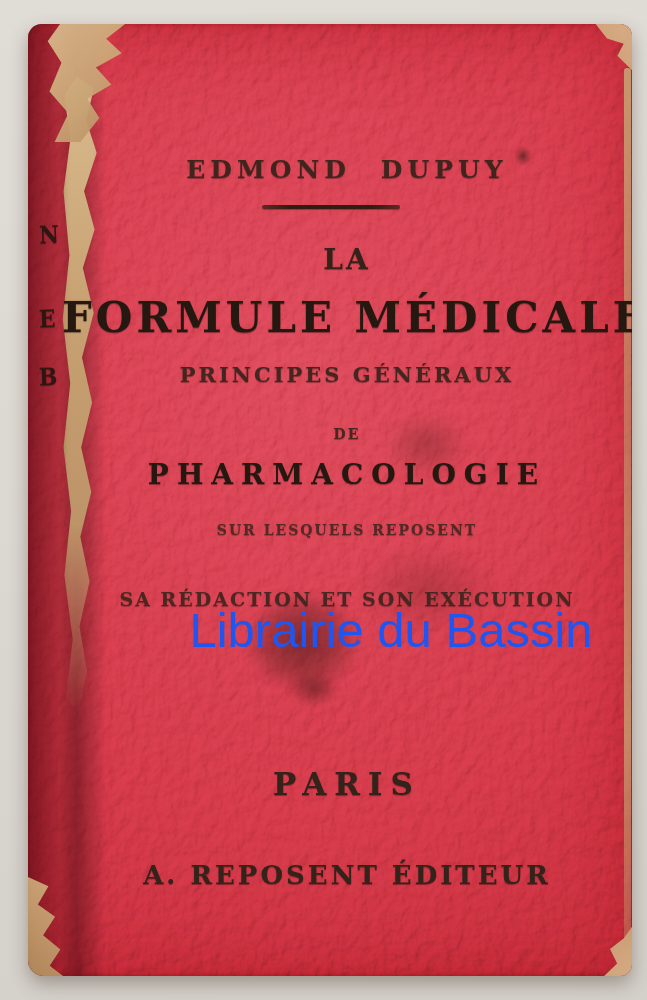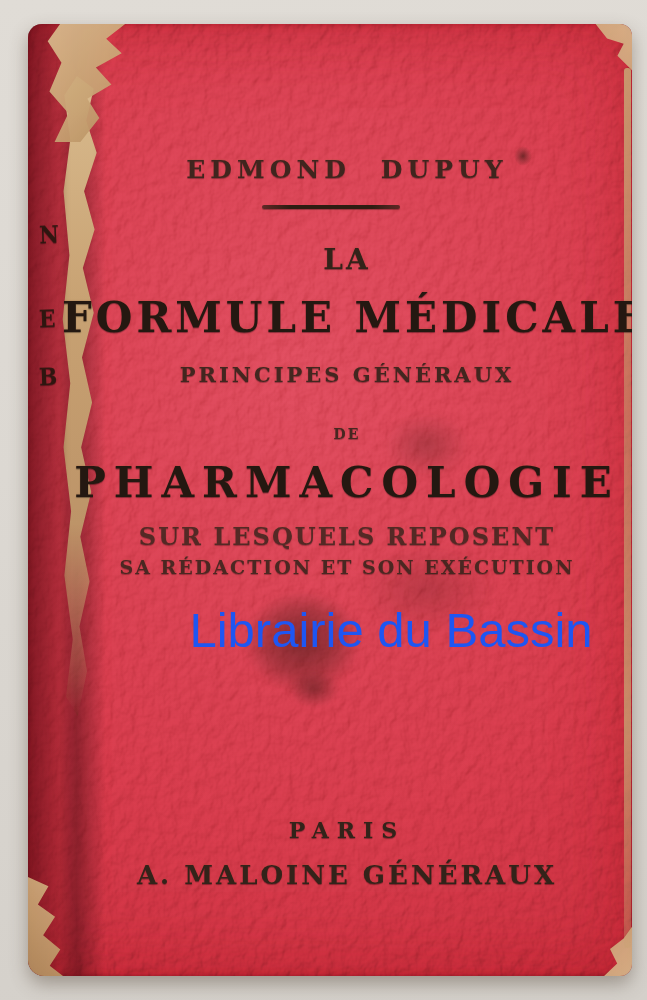--- a/index.html
+++ b/index.html
@@ -99,24 +99,24 @@
   .author{top:131px;font-size:25px;letter-spacing:5px;word-spacing:16px;opacity:.92;}
   .rule{
     position:absolute;left:234px;top:181px;width:138px;height:4px;
     background:linear-gradient(to right,rgba(45,28,18,.7),#2e1d12 20%,#2e1d12 80%,rgba(45,28,18,.7));
     border-radius:2px;box-shadow:0 1px 1px rgba(0,0,0,0.3);
   }
   .title-article{top:219px;font-size:28px;letter-spacing:3px;}
   .title-main{top:268px;font-size:42px;letter-spacing:4px;color:var(--ink-dark,#241811);transform:scaleY(1.04);}
   .sub1{top:338px;font-size:21px;letter-spacing:3px;opacity:.9;}
   .sub2{top:402px;font-size:14px;letter-spacing:2px;opacity:.88;}
-  .sub3{top:434px;font-size:42px;letter-spacing:8px;color:var(--ink-dark,#241811);}
-  .sub4{top:498px;font-size:24px;letter-spacing:2px;opacity:.8;}
-  .sub5{top:532px;font-size:19px;letter-spacing:2px;opacity:.85;}
-  .city{top:793px;font-size:22px;letter-spacing:8px;}
+  .sub3{top:434px;font-size:28px;letter-spacing:8px;color:var(--ink-dark,#241811);}
+  .sub4{top:498px;font-size:14px;letter-spacing:2px;opacity:.8;}
+  .sub5{top:564px;font-size:19px;letter-spacing:2px;opacity:.85;}
+  .city{top:742px;font-size:31px;letter-spacing:8px;}
   .publisher{top:836px;font-size:26px;letter-spacing:3px;}
   .watermark{
     position:absolute;left:88px;top:578px;width:550px;text-align:center;
     font-family:"Liberation Sans", sans-serif;font-weight:400;
     font-size:49px;color:var(--watermark-blue,#1e56f2);
     white-space:nowrap;text-shadow:none;letter-spacing:0;
   }
   
   .stain{position:absolute;border-radius:50%;pointer-events:none;}
   .stain-1{left:217px;top:568px;width:115px;height:100px;
@@ -180,16 +180,16 @@
     <div class="text-line sub3">PHARMACOLOGIE</div>
 
     <div class="text-line sub4">SUR LESQUELS REPOSENT</div>
 
     <div class="text-line sub5">SA RÉDACTION ET SON EXÉCUTION</div>
 
     <div class="watermark">Librairie du Bassin</div>
 
     <div class="text-line city">PARIS</div>
 
-    <div class="text-line publisher">A. MALOINE GÉNÉRAUX</div>
+    <div class="text-line publisher">A. REPOSENT ÉDITEUR</div>
 
   </div>
 </div>
 
 </body></html>

